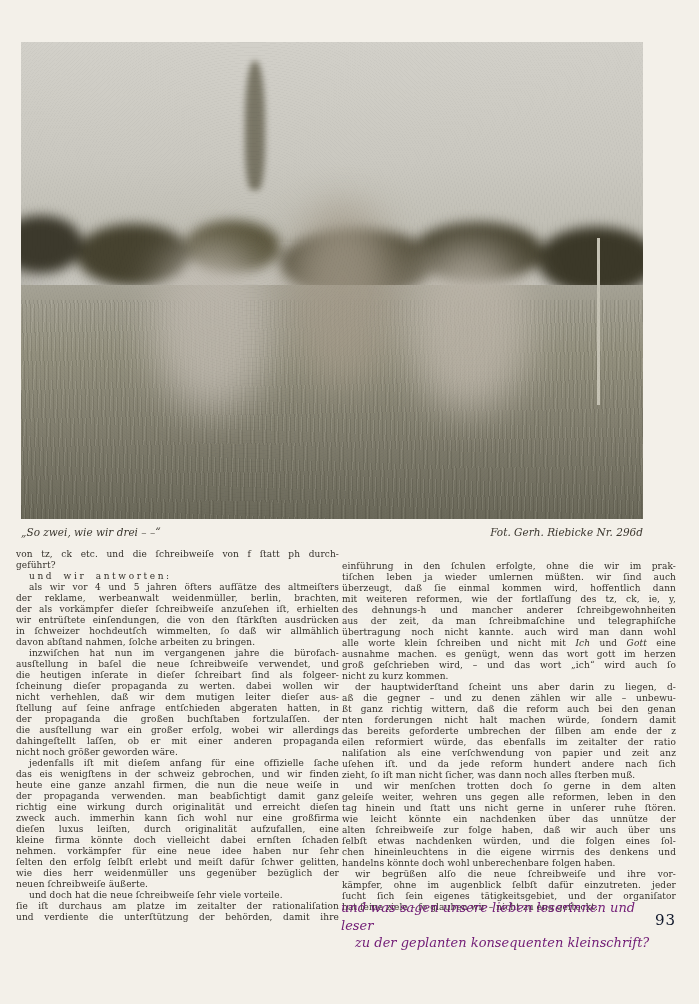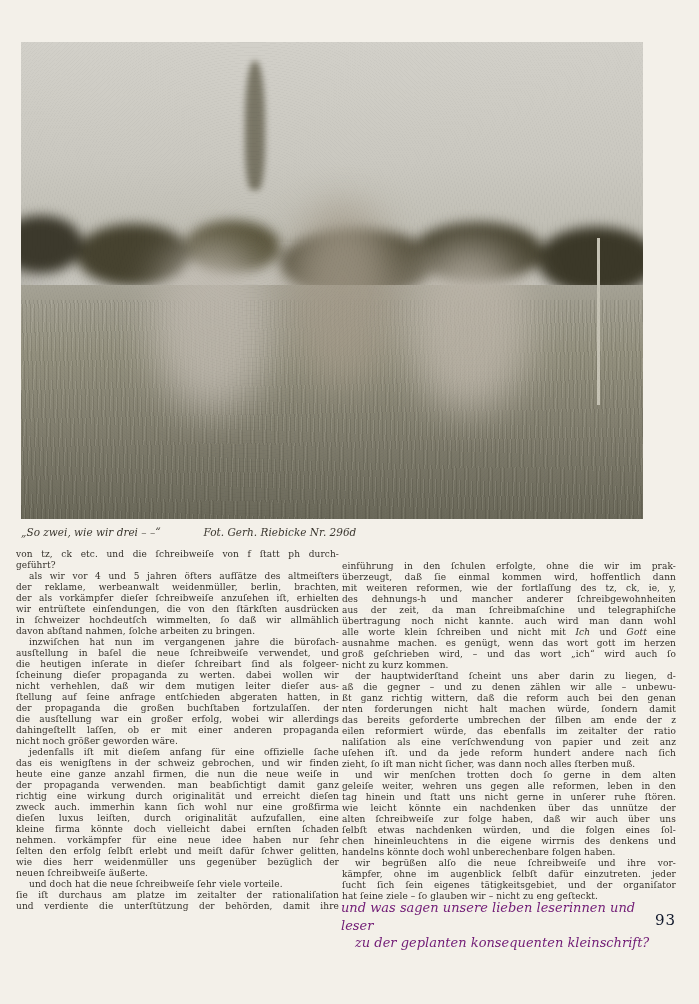--- a/index.html
+++ b/index.html
@@ -35,22 +35,22 @@
   .p-pole{position:absolute;left:92.6%;top:41%;width:3px;height:35%;
     background:#c6c3b5;filter:blur(.4px);}
   .p-blob{position:absolute;border-radius:50%;filter:blur(20px);}
   .p-blob.b1{left:21%;top:42%;width:120px;height:170px;background:#c0bab0;opacity:.8;}
   .p-blob.b2{left:43%;top:34%;width:110px;height:180px;background:#a39a89;opacity:.8;}
   .p-blob.b3{left:62%;top:42%;width:125px;height:170px;background:#bdb6aa;opacity:.8;}
   .p-grain{position:absolute;inset:0;opacity:.33;
     background:repeating-radial-gradient(circle at 37% 41%, rgba(0,0,0,.07) 0 .6px, rgba(0,0,0,0) .6px 2.6px);}
   
   .caption-row{position:absolute;left:21px;top:526px;width:622px;
-    display:flex;justify-content:flex-start;align-items:baseline;
-    font-style:italic;font-size:10.5px;color:#3a362e;gap:43px;}
+    display:flex;justify-content:space-between;align-items:baseline;
+    font-style:italic;font-size:10.5px;color:#3a362e;}
   
   .col{position:absolute;top:549px;}
   .col.left{left:16px;width:323px;}
   .col.right{left:342px;width:334px;margin-top:12px;}
   .tline{font-size:9px;line-height:11px;height:11px;overflow:hidden;
     text-align:justify;text-align-last:justify;letter-spacing:.1px;color:#34302a;}
   .tline.pend{text-align-last:left;}
   .tline.indent{text-indent:13px;}
   .tline.spaced{letter-spacing:2.6px;text-align-last:left;word-spacing:4px;}
   .tline i{font-style:italic;}
@@ -78,20 +78,21 @@
 </div>
 
 <div class="caption-row">
   <span>„So zwei, wie wir drei – –“</span>
   <span>Fot. Gerh. Riebicke Nr. 296d</span>
 </div>
 
 <div class="col left" id="col-left">
     <div class="tline"><span>von tz, ck etc. und die ſchreibweiſe von f ſtatt ph durch-</span></div>
     <div class="tline pend"><span>geführt?</span></div>
+    <div class="tline indent pend spaced"><span>und wir antworten:</span></div>
     <div class="tline indent"><span>als wir vor 4 und 5 jahren öfters aufſätze des altmeiſters</span></div>
     <div class="tline"><span>der reklame, werbeanwalt weidenmüller, berlin, brachten,</span></div>
     <div class="tline"><span>der als vorkämpfer dieſer ſchreibweiſe anzuſehen iſt, erhielten</span></div>
     <div class="tline"><span>wir entrüſtete einſendungen, die von den ſtärkſten ausdrücken</span></div>
     <div class="tline"><span>in ſchweizer hochdeutſch wimmelten, ſo daß wir allmählich</span></div>
     <div class="tline pend"><span>davon abſtand nahmen, ſolche arbeiten zu bringen.</span></div>
     <div class="tline indent"><span>inzwiſchen hat nun im vergangenen jahre die bürofach-</span></div>
     <div class="tline"><span>ausſtellung in baſel die neue ſchreibweiſe verwendet, und</span></div>
     <div class="tline"><span>die heutigen inſerate in dieſer ſchreibart ſind als folgeer-</span></div>
     <div class="tline"><span>ſcheinung dieſer propaganda zu werten.  dabei wollen wir</span></div>
@@ -112,20 +113,21 @@
     <div class="tline"><span>nehmen.  vorkämpfer für eine neue idee haben nur ſehr</span></div>
     <div class="tline"><span>ſelten den erfolg ſelbſt erlebt und meiſt dafür ſchwer gelitten,</span></div>
     <div class="tline"><span>wie dies herr weidenmüller uns gegenüber bezüglich der</span></div>
     <div class="tline pend"><span>neuen ſchreibweiſe äußerte.</span></div>
     <div class="tline indent pend"><span>und doch hat die neue ſchreibweiſe ſehr viele vorteile.</span></div>
     <div class="tline"><span>ſie iſt durchaus am platze im zeitalter der rationaliſation</span></div>
     <div class="tline"><span>und verdiente die unterſtützung der behörden, damit ihre</span></div>
   </div>
 <div class="col right" id="col-right">
     <div class="tline"><span>einführung in den ſchulen erfolgte, ohne die wir im prak-</span></div>
+    <div class="tline"><span>tiſchen leben ja wieder umlernen müßten.  wir ſind auch</span></div>
     <div class="tline"><span>überzeugt, daß ſie einmal kommen wird, hoffentlich dann</span></div>
     <div class="tline"><span>mit weiteren reformen, wie der fortlaſſung des tz, ck, ie, y,</span></div>
     <div class="tline"><span>des dehnungs-h und mancher anderer ſchreibgewohnheiten</span></div>
     <div class="tline"><span>aus der zeit, da man ſchreibmaſchine und telegraphiſche</span></div>
     <div class="tline"><span>übertragung noch nicht kannte.  auch wird man dann wohl</span></div>
     <div class="tline"><span>alle worte klein ſchreiben und nicht mit </span><i>Ich</i><span> und </span><i>Gott</i><span> eine</span></div>
     <div class="tline"><span>ausnahme machen.  es genügt, wenn das wort gott im herzen</span></div>
     <div class="tline"><span>groß geſchrieben wird, – und das wort „ich“ wird auch ſo</span></div>
     <div class="tline pend"><span>nicht zu kurz kommen.</span></div>
     <div class="tline indent"><span>der hauptwiderſtand ſcheint uns aber darin zu liegen, d-</span></div>

